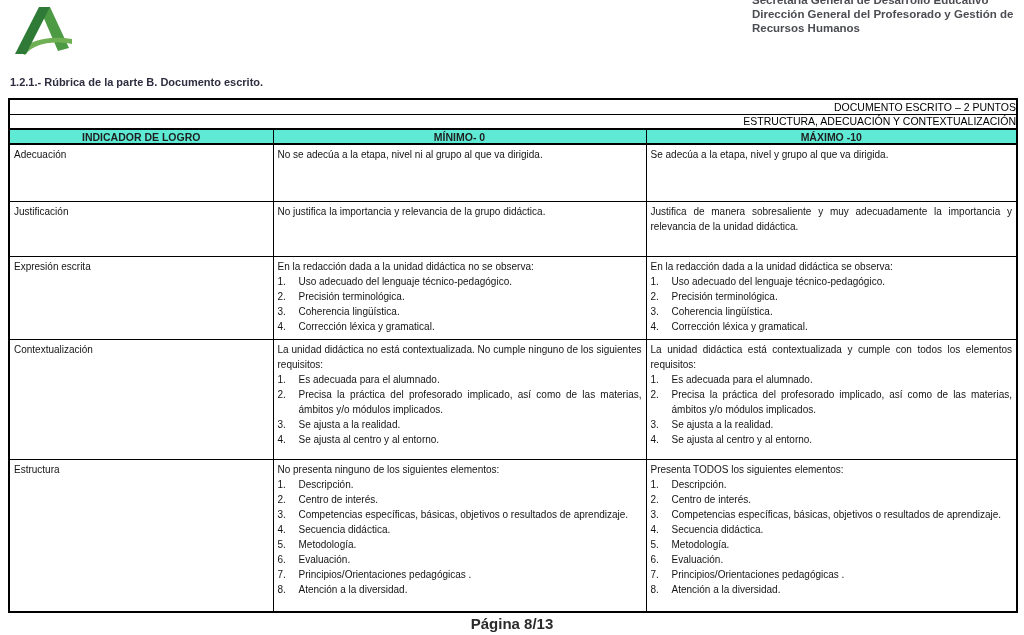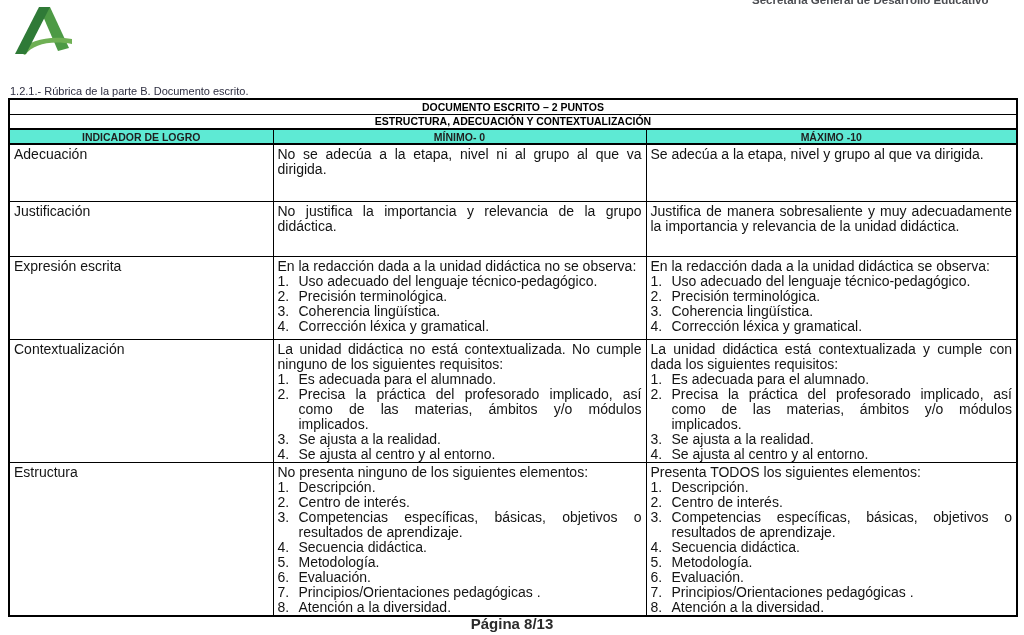--- a/index.html
+++ b/index.html
@@ -5,33 +5,33 @@
   * { margin:0; padding:0; box-sizing:border-box; }
   html,body { width:1024px; height:635px; background:#fff; overflow:hidden;
               font-family:"Liberation Sans","DejaVu Sans",sans-serif; }
   .page { position:relative; width:1024px; height:635px; background:#fff; }
 
   .logo { position:absolute; left:14px; top:6px; width:58px; height:52px; }
 
   .org-header { position:absolute; left:752px; top:-7px; width:264px;
                 font-size:11.5px; line-height:14px; font-weight:600; color:#4b4d52; }
 
-  .section-title { position:absolute; left:10px; top:85px;
-                   font-size:11px; font-weight:400; color:#2e2e40; }
+  .section-title { position:absolute; left:10px; top:76px;
+                   font-size:11px; font-weight:700; color:#2e2e40; }
 
   table.rubric { position:absolute; left:8px; top:98px; width:1008px;
                  border-collapse:collapse; table-layout:fixed; }
   table.rubric th, table.rubric td { border:1px solid #000; }
   table.rubric { border:2px solid #000; }
-  tr.title-row th { height:15px; font-size:10.5px; font-weight:700; color:#000;
-                    text-align:center; vertical-align:middle; padding:0 0; }
+  tr.title-row th { height:15px; font-size:10.5px; font-weight:400; color:#000;
+                    text-align:right; vertical-align:middle; padding:0 0; }
   tr.green-row th { height:15px; font-size:10.5px; font-weight:600; color:#1f1f1f;
                     background:#5eead4; text-align:center; vertical-align:middle;
                     border-top:2px solid #000; border-bottom:2px solid #000; padding:0 2px; }
-  tbody td { vertical-align:top; padding:2px 4px 0 4px; font-size:14px;
+  tbody td { vertical-align:top; padding:2px 4px 0 4px; font-size:10px;
              line-height:15px; color:#141414; overflow:hidden; }
   td.cell-indicator { font-weight:400; }
   .cell-intro { text-align:justify; }
   .li { display:flex; }
   .li .num { flex:0 0 21px; }
   .li .txt { flex:1 1 auto; text-align:justify; }
 
   .page-footer { position:absolute; left:8px; top:615px; width:1008px;
                  text-align:center; font-size:15px; font-weight:600; color:#2b2b2b; }
 </style>
@@ -41,20 +41,21 @@
 <div class="page">
 
   <svg class="logo" viewBox="0 0 58 52">
     <polygon points="25,1 36,1 55,42 44,45" fill="#4d9a45"></polygon>
     <path d="M3,45 C 17,34 35,29 58,33 L 58,38 C 37,34 19,38 11,49 Z" fill="#6fb054"></path>
     <polygon points="1,48 25,1 36,1 12,48" fill="#2f7a37"></polygon>
   </svg>
 
   <div class="org-header">
     <div>Secretaría General de Desarrollo Educativo</div>
+    <div>Dirección General del Profesorado y Gestión de Recursos Humanos</div>
   </div>
 
   <div class="section-title">1.2.1.- Rúbrica de la parte B. Documento escrito.</div>
 
   <table class="rubric">
     <colgroup>
       <col style="width:264px">
         <col style="width:373px">
         <col style="width:371px">
     </colgroup>
@@ -146,21 +147,21 @@
             <div class="li">
               <span class="num">3.</span>
               <span class="txt">Se ajusta a la realidad.</span>
             </div>
             <div class="li">
               <span class="num">4.</span>
               <span class="txt">Se ajusta al centro y al entorno.</span>
             </div>
           </td>
           <td class="cell-max">
-            <div class="cell-intro">La unidad didáctica está contextualizada y cumple con dada los siguientes requisitos:</div>
+            <div class="cell-intro">La unidad didáctica está contextualizada y cumple con todos los elementos requisitos:</div>
             <div class="li">
               <span class="num">1.</span>
               <span class="txt">Es adecuada para el alumnado.</span>
             </div>
             <div class="li">
               <span class="num">2.</span>
               <span class="txt">Precisa la práctica del profesorado implicado, así como de las materias, ámbitos y/o módulos implicados.</span>
             </div>
             <div class="li">
               <span class="num">3.</span>

